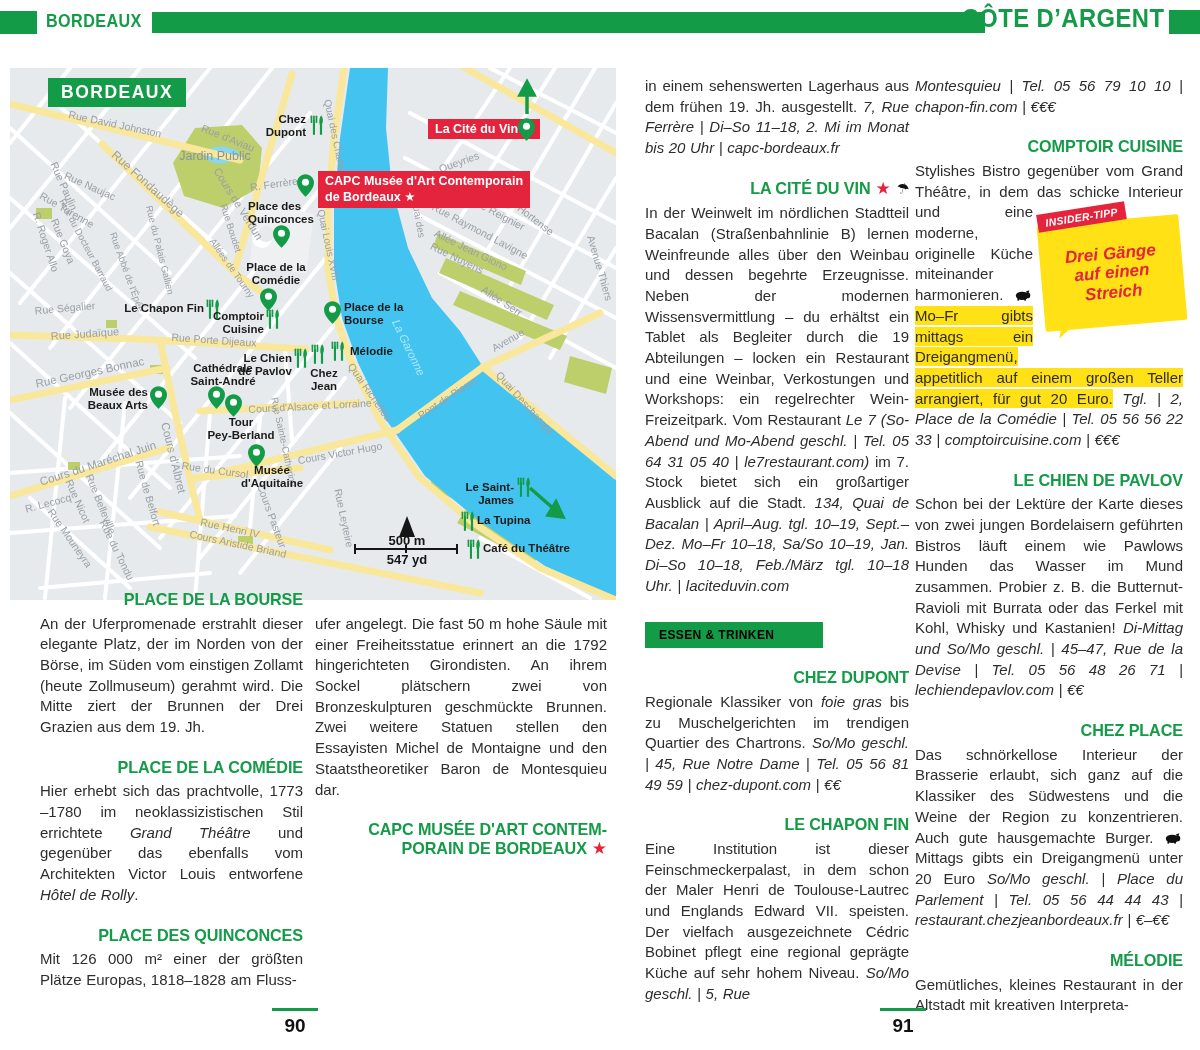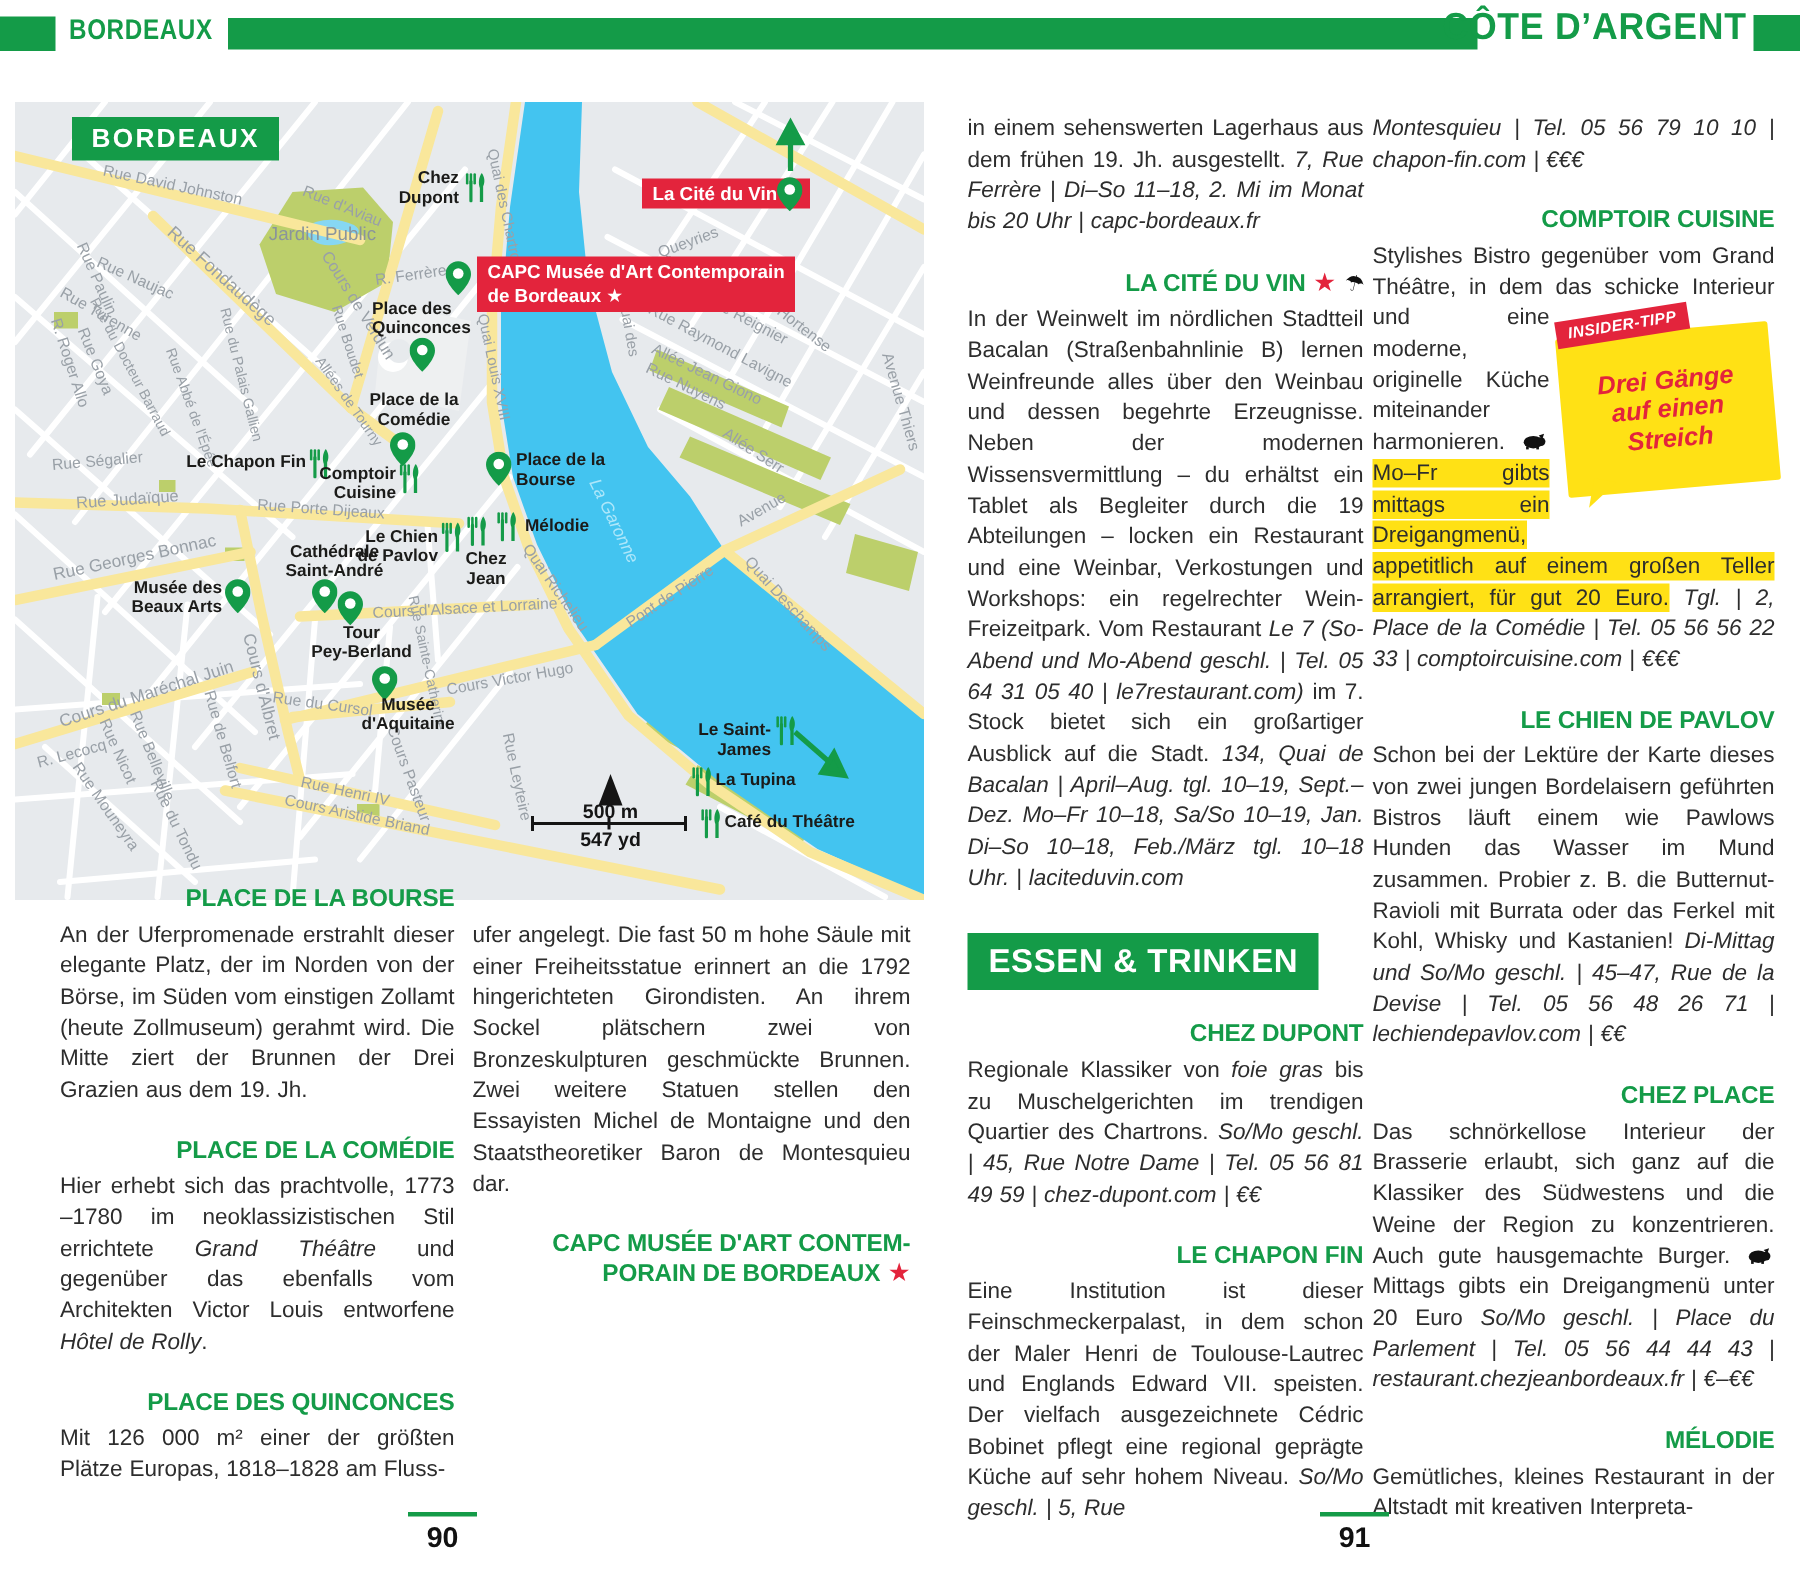--- a/index.html
+++ b/index.html
@@ -37,22 +37,22 @@
   #rp-col1{left:645px;top:74px;width:264px;}
   #rp-col2{left:915px;top:74px;width:268px;}
   .col h3{margin:20px 0 5px;font-size:16.2px;color:#149B48;letter-spacing:-.1px;line-height:1.15;
           text-align:right;}
   .col > h3:first-child, .col > p:first-child{margin-top:2px;}
   .col p{margin:0 0 0 0;font-size:15px;line-height:1.38;word-spacing:.4px;}
   .col i{font-style:italic;}
   mark{background:#FFE115;color:inherit;padding:1px 0;}
   .h-star{color:#E3243C;font-size:17px;margin-left:5px;}
   .h-umb{font-size:15px;margin-left:5px;display:inline-block;transform:rotate(14deg);color:#111;}
-  .banner{display:block;width:fit-content;min-width:150px;background:#149B48;color:#ffffff;
-          font-weight:bold;font-size:22px;letter-spacing:.4px;padding:6px 14px;margin:26px 0 9px;}
+  .banner{display:block;width:fit-content;min-width:150px;background:#149B48;color:#000000;
+          font-weight:bold;font-size:12px;letter-spacing:.4px;padding:6px 14px;margin:26px 0 9px;}
   svg.pig{vertical-align:-1px;margin:0 2px;}
   
   .tipwrap{float:right;width:146px;height:152px;margin:2px -2px 2px 6px;position:relative;}
   .tip-ribbon{position:absolute;top:4px;left:-2px;background:#E3243C;color:#fff;font-style:italic;
               font-weight:bold;font-size:10.5px;padding:2px 8px;transform:rotate(-9deg);z-index:2;
               white-space:nowrap;letter-spacing:.3px;}
   .tip-bubble{position:absolute;top:16px;left:2px;width:142px;height:106px;background:#FFE115;
               transform:rotate(-5deg);color:#E3243C;font-weight:bold;font-style:italic;font-size:17px;
               line-height:1.12;display:flex;align-items:center;justify-content:center;text-align:center;
               border-radius:2px;}

